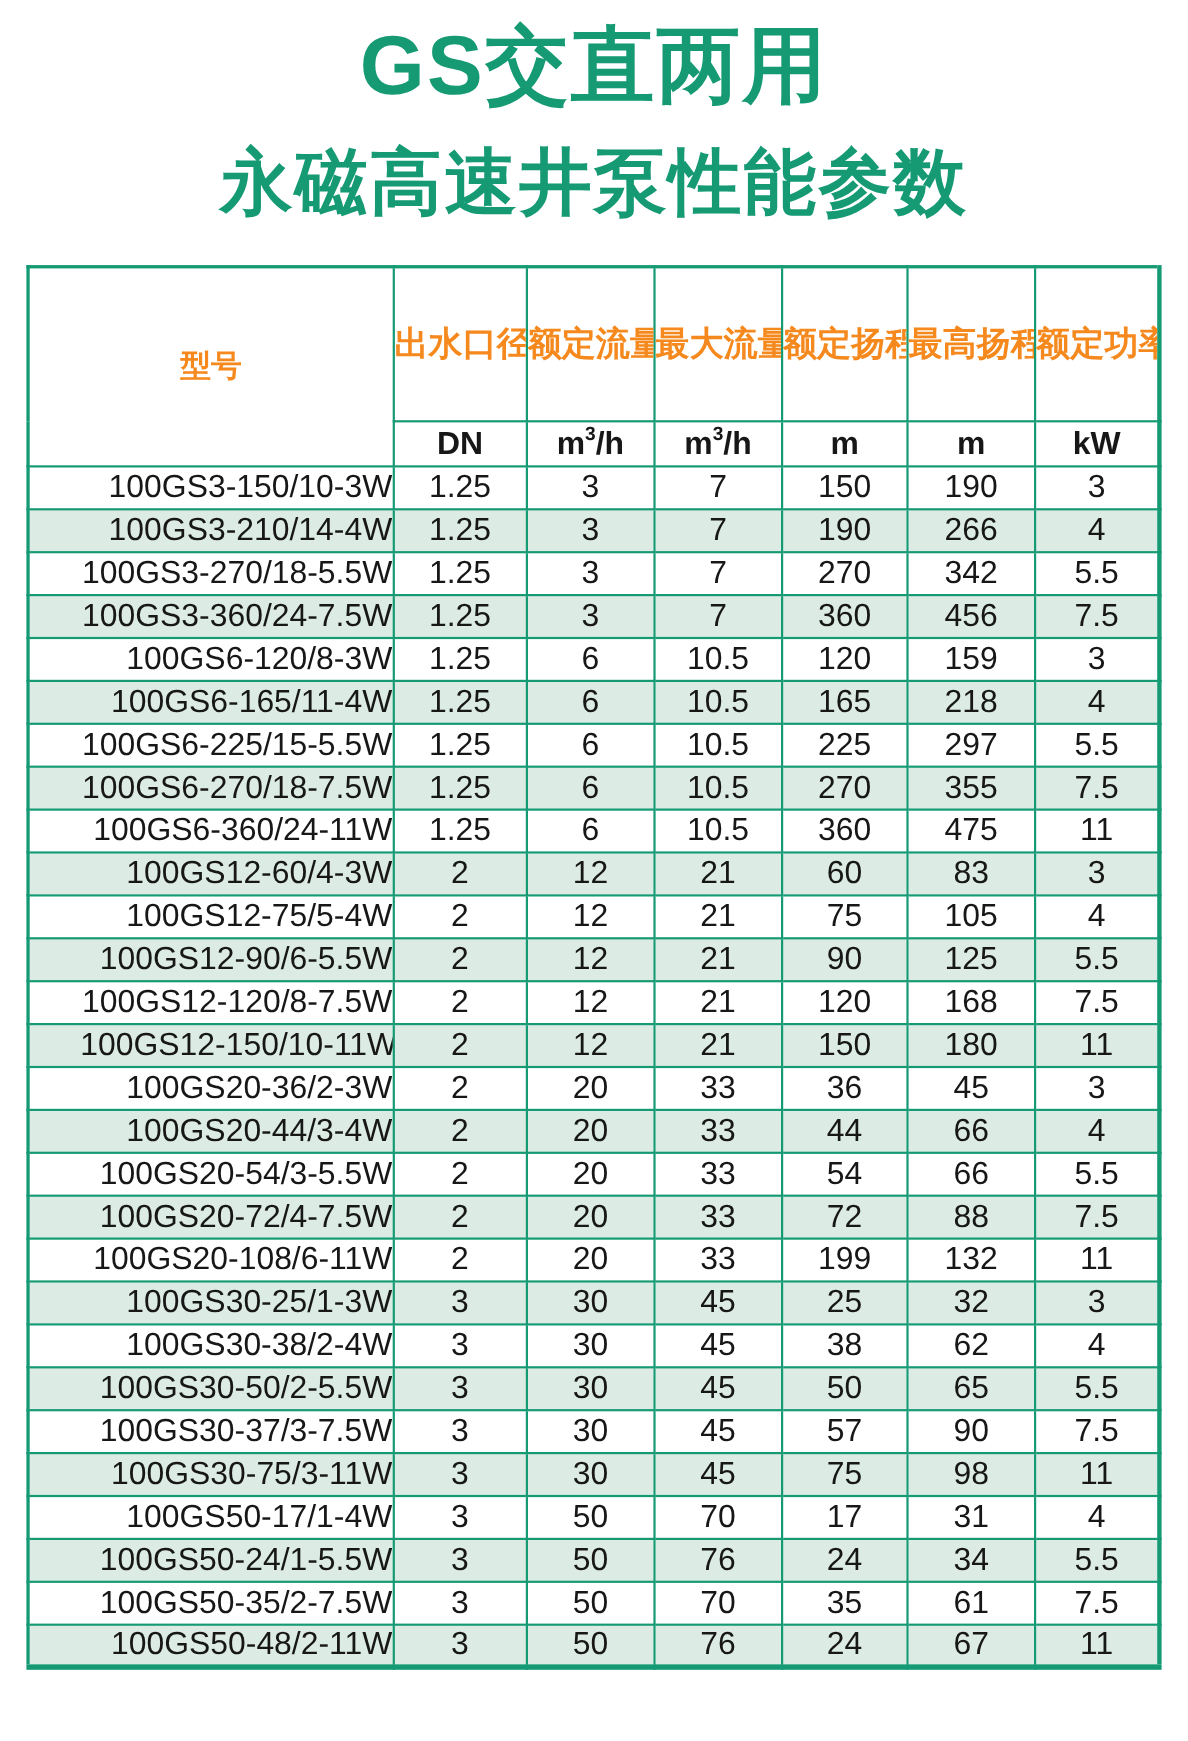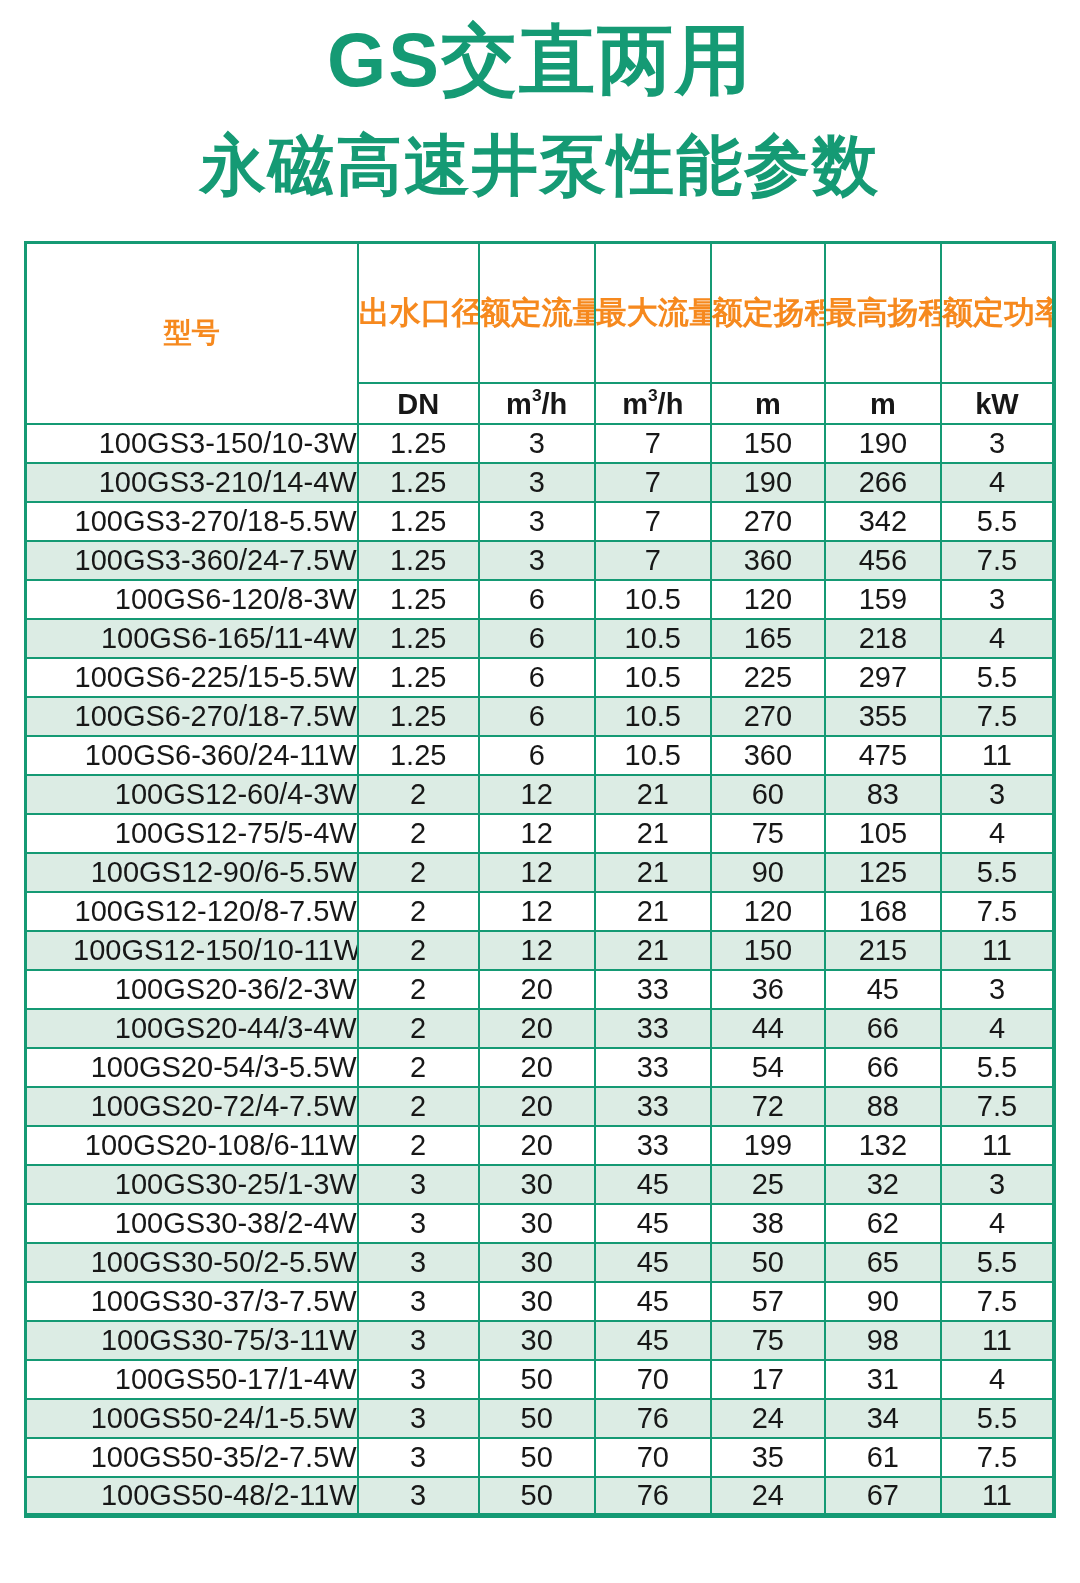--- a/index.html
+++ b/index.html
@@ -261,21 +261,21 @@
           <td>120</td>
           <td>168</td>
           <td>7.5</td>
         </tr>
         <tr>
           <td class="model-td">100GS12-150/10-11W</td>
           <td>2</td>
           <td>12</td>
           <td>21</td>
           <td>150</td>
-          <td>215</td>
+          <td>180</td>
           <td>11</td>
         </tr>
         <tr>
           <td class="model-td">100GS20-36/2-3W</td>
           <td>2</td>
           <td>20</td>
           <td>33</td>
           <td>36</td>
           <td>45</td>
           <td>3</td>

